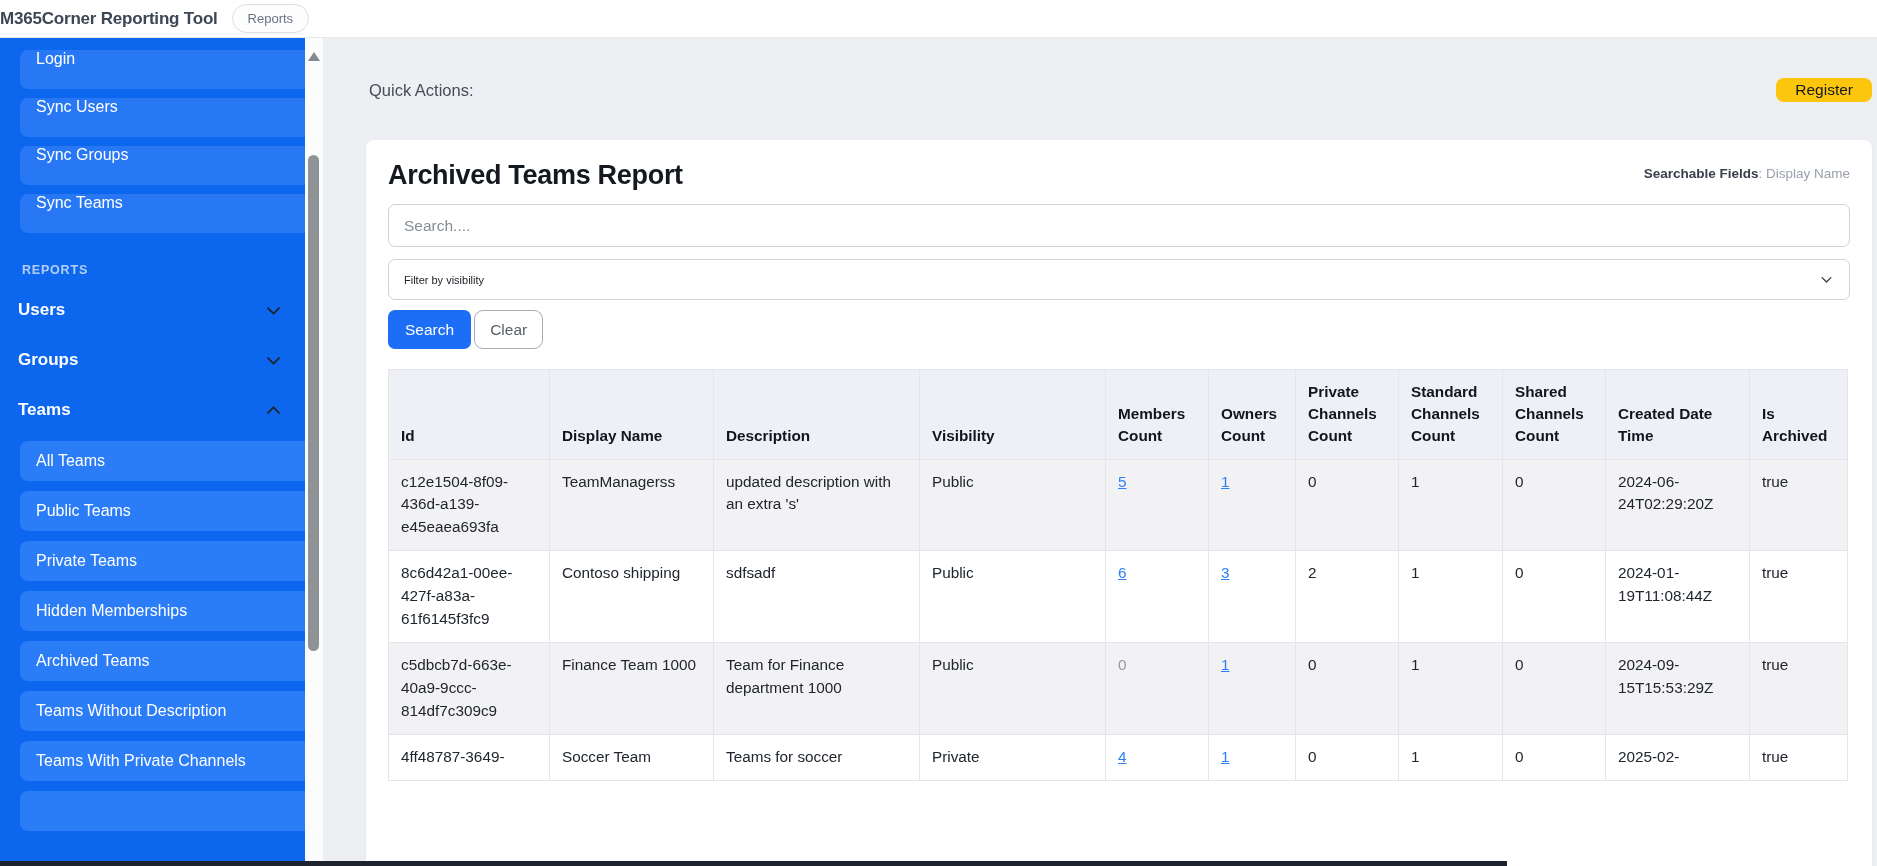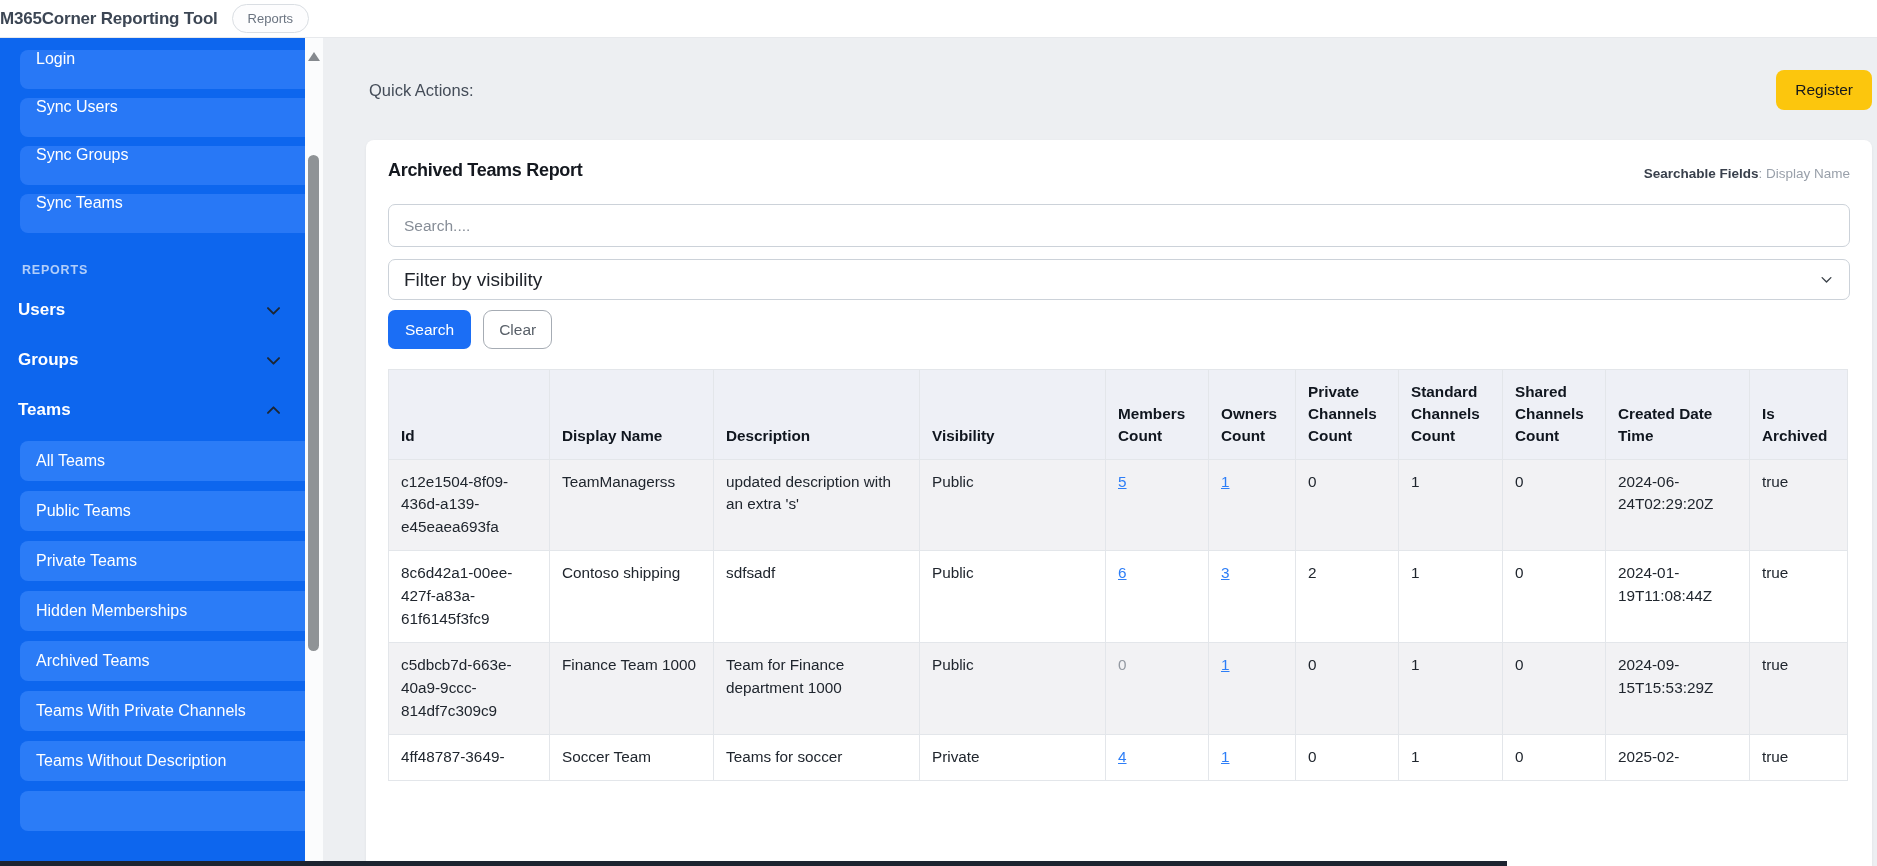--- a/index.html
+++ b/index.html
@@ -32,37 +32,37 @@
   .sb-scroll { position:absolute; left:305px; top:38px; width:18px; height:828px; background:#fbfcfd; z-index:11; }
   .sb-up { position:absolute; left:3px; top:14px; width:0; height:0;
            border-left:6px solid transparent; border-right:6px solid transparent; border-bottom:9px solid #85898e; }
   .sb-thumb { position:absolute; left:3px; top:117px; width:11px; height:496px; background:#8f9396; border-radius:6px; }
 
   
   .main { position:absolute; left:332px; top:38px; width:1554px; height:828px; overflow:hidden; background:#edeff2; }
   .quickbar { position:absolute; left:37px; right:14px; top:14px; height:76px;
               display:flex; align-items:center; justify-content:space-between; }
   .quick-label { font-size:16.5px; color:#454d59; }
-  .btn-register { background:#fcc60d; color:#15181c; border:none; border-radius:8px; height:40px;
+  .btn-register { background:#fcc60d; color:#15181c; border:none; border-radius:8px; height:24px;
                   padding:0 19px; font-size:15.5px; font-family:inherit; cursor:pointer; }
 
   .card { position:absolute; left:34px; right:14px; top:102px; height:800px; background:#ffffff;
           border-radius:8px; padding:20px 22px; box-shadow:0 1px 3px rgba(20,30,40,0.06); }
   .card-head { display:flex; justify-content:space-between; align-items:flex-start; height:44px; }
-  .report-title { font-size:18px; font-weight:bold; color:#14181f; letter-spacing:-0.3px; }
+  .report-title { font-size:27px; font-weight:bold; color:#14181f; letter-spacing:-0.3px; }
   .search-fields { font-size:13.5px; color:#99a0aa; margin-top:6px; }
   .search-fields b { color:#39404c; }
 
   .search-input { width:100%; height:43px; border:1px solid #ccd2d9; border-radius:7px; padding:0 15px;
                   font-size:15.5px; color:#000000; font-family:inherit; background:#fff; outline:none; }
   .search-input::placeholder { color:#868d97; }
   .filter-select { margin-top:12px; height:41px; border:1px solid #ccd2d9; border-radius:7px;
                    display:flex; align-items:center; justify-content:space-between; padding:0 15px;
-                   font-size:19px; color:#20242b; cursor:pointer; background:#fff; }
-  .btn-row { margin-top:10px; display:flex; gap:12px; }
+                   font-size:11px; color:#20242b; cursor:pointer; background:#fff; }
+  .btn-row { margin-top:10px; display:flex; gap:3px; }
   .btn-search { background:#1b6ef5; color:#ffffff; border:none; border-radius:7px; height:39px;
                 padding:0 17px; font-size:15.5px; font-family:inherit; cursor:pointer; }
   .btn-clear { background:#ffffff; color:#596069; border:1px solid #a6acb4; border-radius:9px; height:39px;
                padding:0 15px; font-size:15.5px; font-family:inherit; cursor:pointer; }
 
   
   .report-table { margin-top:20px; border-collapse:collapse; table-layout:fixed; width:1459px; }
   .report-table th, .report-table td { border:1px solid #e3e6ea; padding:11px 12px; text-align:left;
                                        font-size:15.3px; overflow-wrap:break-word; }
   .report-table th { background:#eef0f6; vertical-align:bottom; font-weight:bold; color:#10161f; line-height:1.45; }
@@ -130,24 +130,24 @@
       <div class="side-sub">
         <span>Private Teams</span>
       </div>
       <div class="side-sub">
         <span>Hidden Memberships</span>
       </div>
       <div class="side-sub">
         <span>Archived Teams</span>
       </div>
       <div class="side-sub">
+        <span>Teams Without Description</span>
+      </div>
+      <div class="side-sub">
         <span>Teams With Private Channels</span>
-      </div>
-      <div class="side-sub">
-        <span>Teams Without Description</span>
       </div>
       <div class="side-sub"></div>
     </nav>
 
   <div class="sb-scroll">
     <div class="sb-up"></div>
     <div class="sb-thumb"></div>
   </div>
 
   <div class="main">

